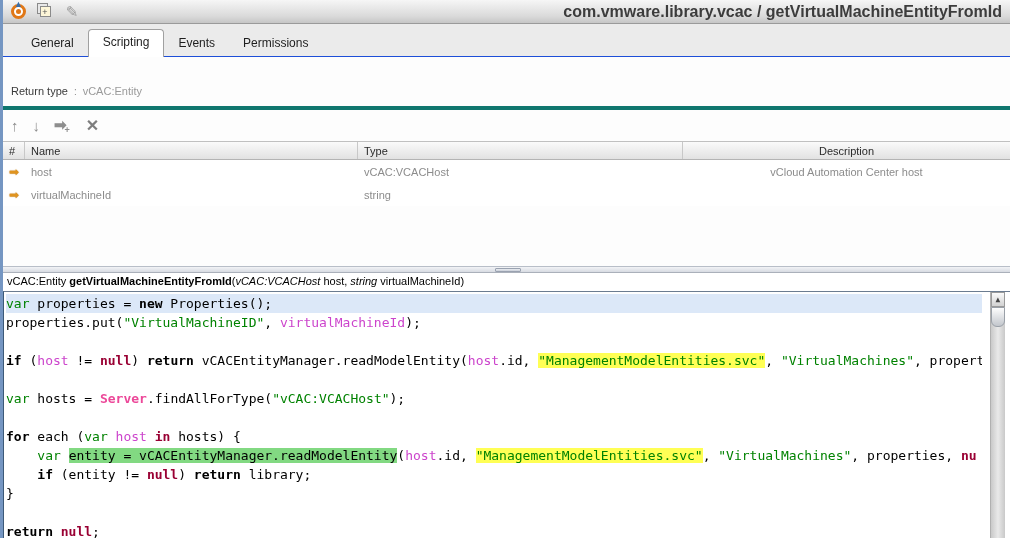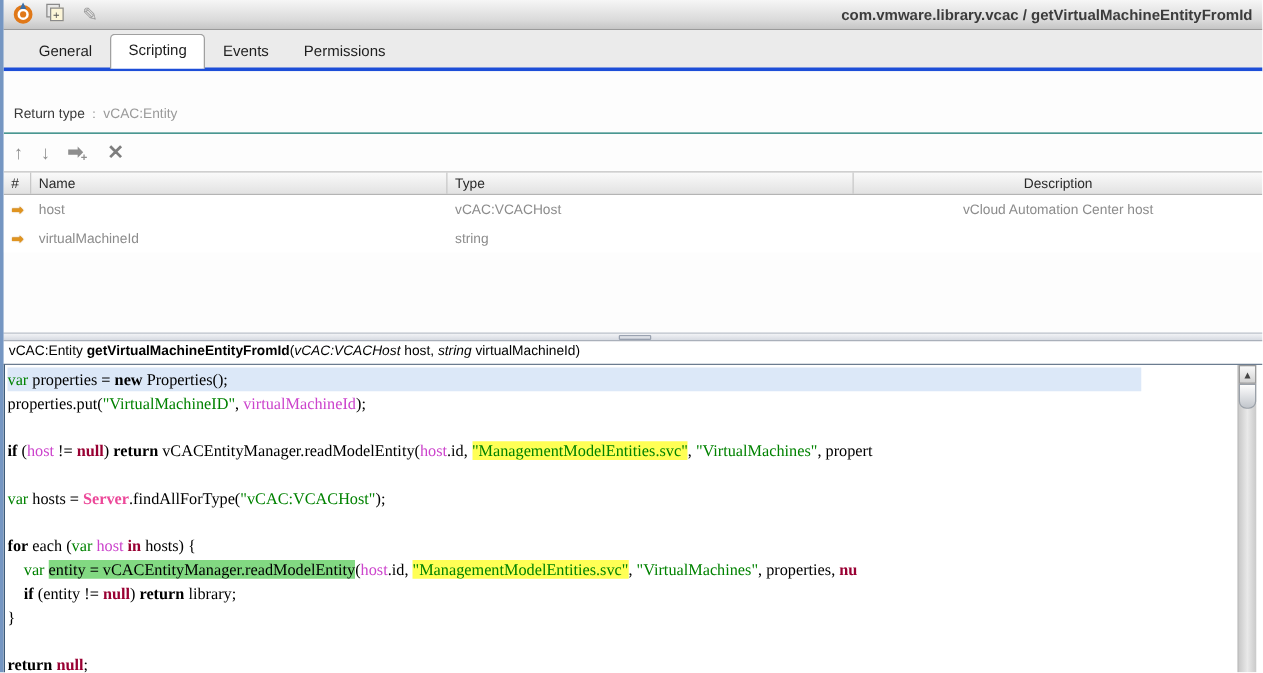--- a/index.html
+++ b/index.html
@@ -10,30 +10,30 @@
 
   
   .titlebar { height:24px; flex:0 0 24px; background:linear-gradient(#f6f6f6,#dadada 70%,#c6c6c6); border-bottom:1px solid #9a9a9a; display:flex; align-items:center; padding:0 8px 0 6px; }
   .titlebar .icons { display:flex; gap:9px; align-items:center; }
   .tb-icon { width:18px; height:18px; display:inline-flex; align-items:center; justify-content:center; position:relative; cursor:pointer; }
   .icon-run { width:15px; height:15px; border:3px solid #e07818; border-radius:50%; background:#fff; position:relative; }
   .icon-run::after { content:""; position:absolute; left:2px; top:2px; width:5px; height:5px; background:#e07818; border-radius:50%; }
   .icon-run-arrow { position:absolute; top:-3px; left:5px; font-size:9px; color:#3a6ea8; font-weight:bold; line-height:9px; }
   .icon-dup { width:11px; height:11px; border:1px solid #8a8a8a; background:#fdf6d8; position:relative; box-shadow:-3px -3px 0 -1px #e8e8e8, -3px -3px 0 0 #8a8a8a; font-size:9px; color:#555; text-align:center; line-height:10px; }
   .icon-pencil { color:#9a9a9a; font-size:15px; transform:rotate(0deg); }
-  .title-text { margin-left:auto; font-size:12px; font-weight:bold; color:#3c3c3c; }
+  .title-text { margin-left:auto; font-size:16px; font-weight:bold; color:#3c3c3c; }
 
   
-  .tabstrip { height:33px; flex:0 0 33px; background:#ebebeb; border-bottom:3px solid #1d4ed8; display:flex; align-items:flex-end; padding-left:14px; }
+  .tabstrip { height:33px; flex:0 0 33px; background:#ebebeb; border-bottom:1px solid #1d4ed8; display:flex; align-items:flex-end; padding-left:14px; }
   .tab { font-size:12px; color:#1e1e1e; padding:5px 14px 6px; cursor:pointer; position:relative; bottom:0; }
   .tab.active { background:#fff; border:1px solid #a0a0a0; border-bottom:none; border-radius:4px 4px 0 0; margin-bottom:-1px; padding-bottom:8px; }
 
   
   .content { flex:0 0 209px; height:209px; background:#fdfdfd; overflow:hidden; }
-  .return-row { margin-top:28px; padding:0 8px 9px 8px; border-bottom:1px solid #0f766e; font-size:11px; display:flex; gap:6px; align-items:center; }
+  .return-row { margin-top:28px; padding:0 8px 9px 8px; border-bottom:4px solid #0f766e; font-size:11px; display:flex; gap:6px; align-items:center; }
   .return-label { color:#3a3a3a; }
   .return-colon { color:#8a8a8a; font-size:10px; }
   .return-value { color:#9a9a9a; }
 
   .toolbar { padding:7px 8px 6px; display:flex; gap:14px; align-items:center; }
   .tool-btn { color:#8e8e8e; font-size:15px; font-weight:bold; cursor:pointer; line-height:16px; position:relative; }
   .tool-btn .sub { font-size:9px; position:relative; top:3px; left:-2px; }
   .tool-btn.del { color:#7e7e7e; font-size:16px; }
 
   
@@ -54,21 +54,21 @@
   .splitter .grip { position:absolute; left:492px; top:1px; width:26px; height:4px; background:linear-gradient(#eceef2,#c9ced8); border:1px solid #9aa2b0; border-radius:1px; }
 
   
   .signature { flex:0 0 18px; height:18px; background:#fff; font-size:11px; color:#000; padding:2px 4px; white-space:nowrap; overflow:hidden; }
   .sig-b { font-weight:bold; }
   .sig-i { font-style:italic; }
 
   
   .code-editor { flex:1; position:relative; background:#fff; border-top:1px solid #6b7c90; border-left:1px solid #3d5a78; overflow:hidden; font-family:"DejaVu Sans Mono","Liberation Mono",monospace; font-size:13px; }
   .code-lines { padding:2px 0 0 2px; }
-  .code-line { height:19px; line-height:19px; white-space:pre; overflow:hidden; width:907px;font-family:Liberation Serif, serif; }
+  .code-line { height:19px; line-height:19px; white-space:pre; overflow:hidden; width:976px; }
   .code-line.current { background:#dce8f8; }
   .tk-t { color:#000; }
   .tk-k { color:#000; font-weight:bold; }
   .tk-m { color:#990033; font-weight:bold; }
   .tk-g { color:#008200; }
   .tk-s { color:#008200; }
   .tk-p { color:#cc44cc; }
   .tk-b { color:#ec4899; font-weight:bold; }
   .hl-y { background:#ffff55; }
   .hl-g { background:#82d982; }

